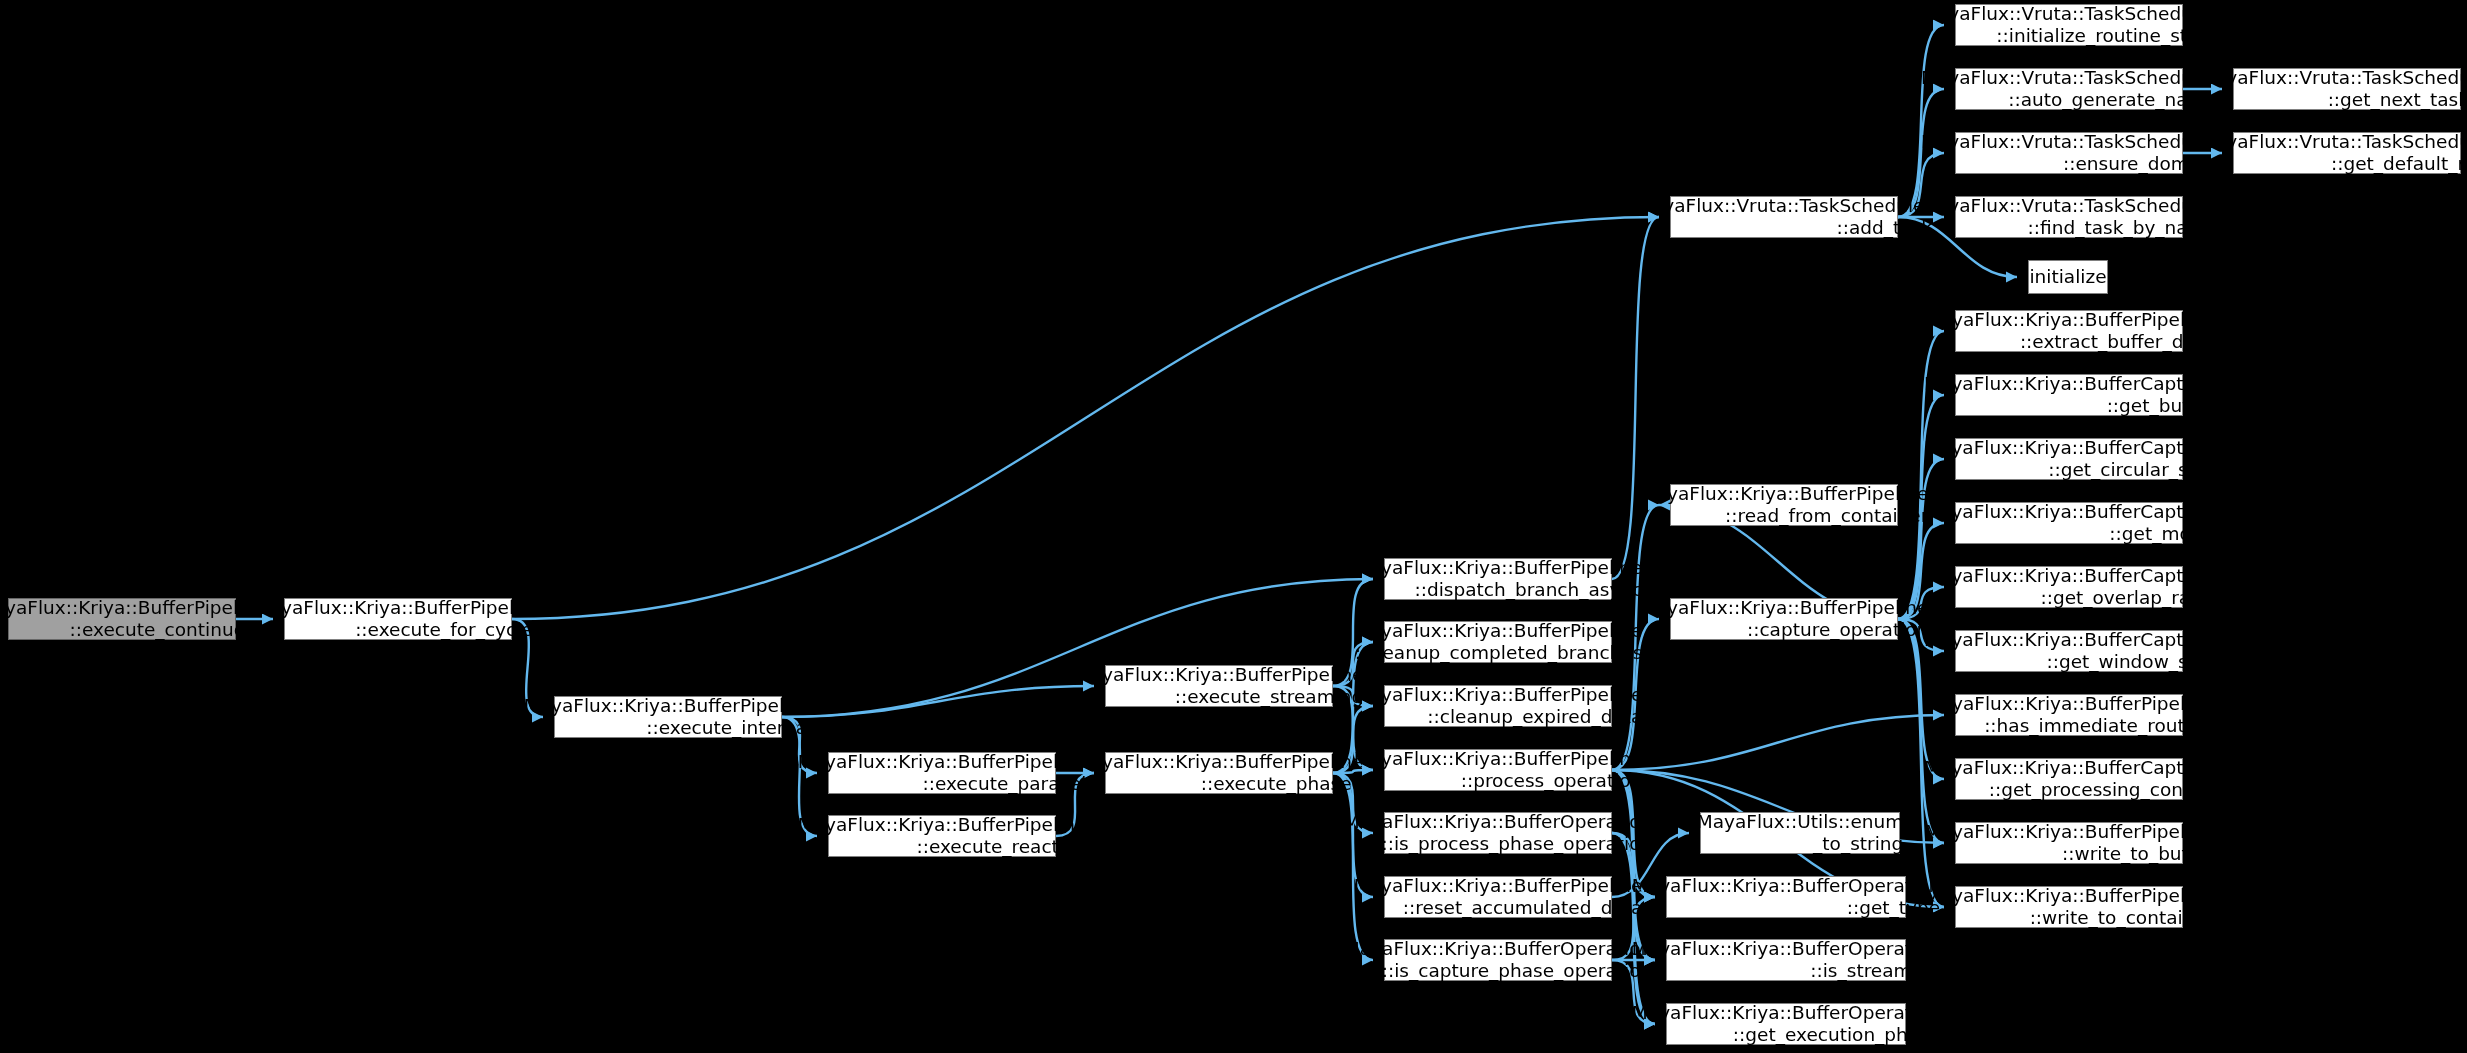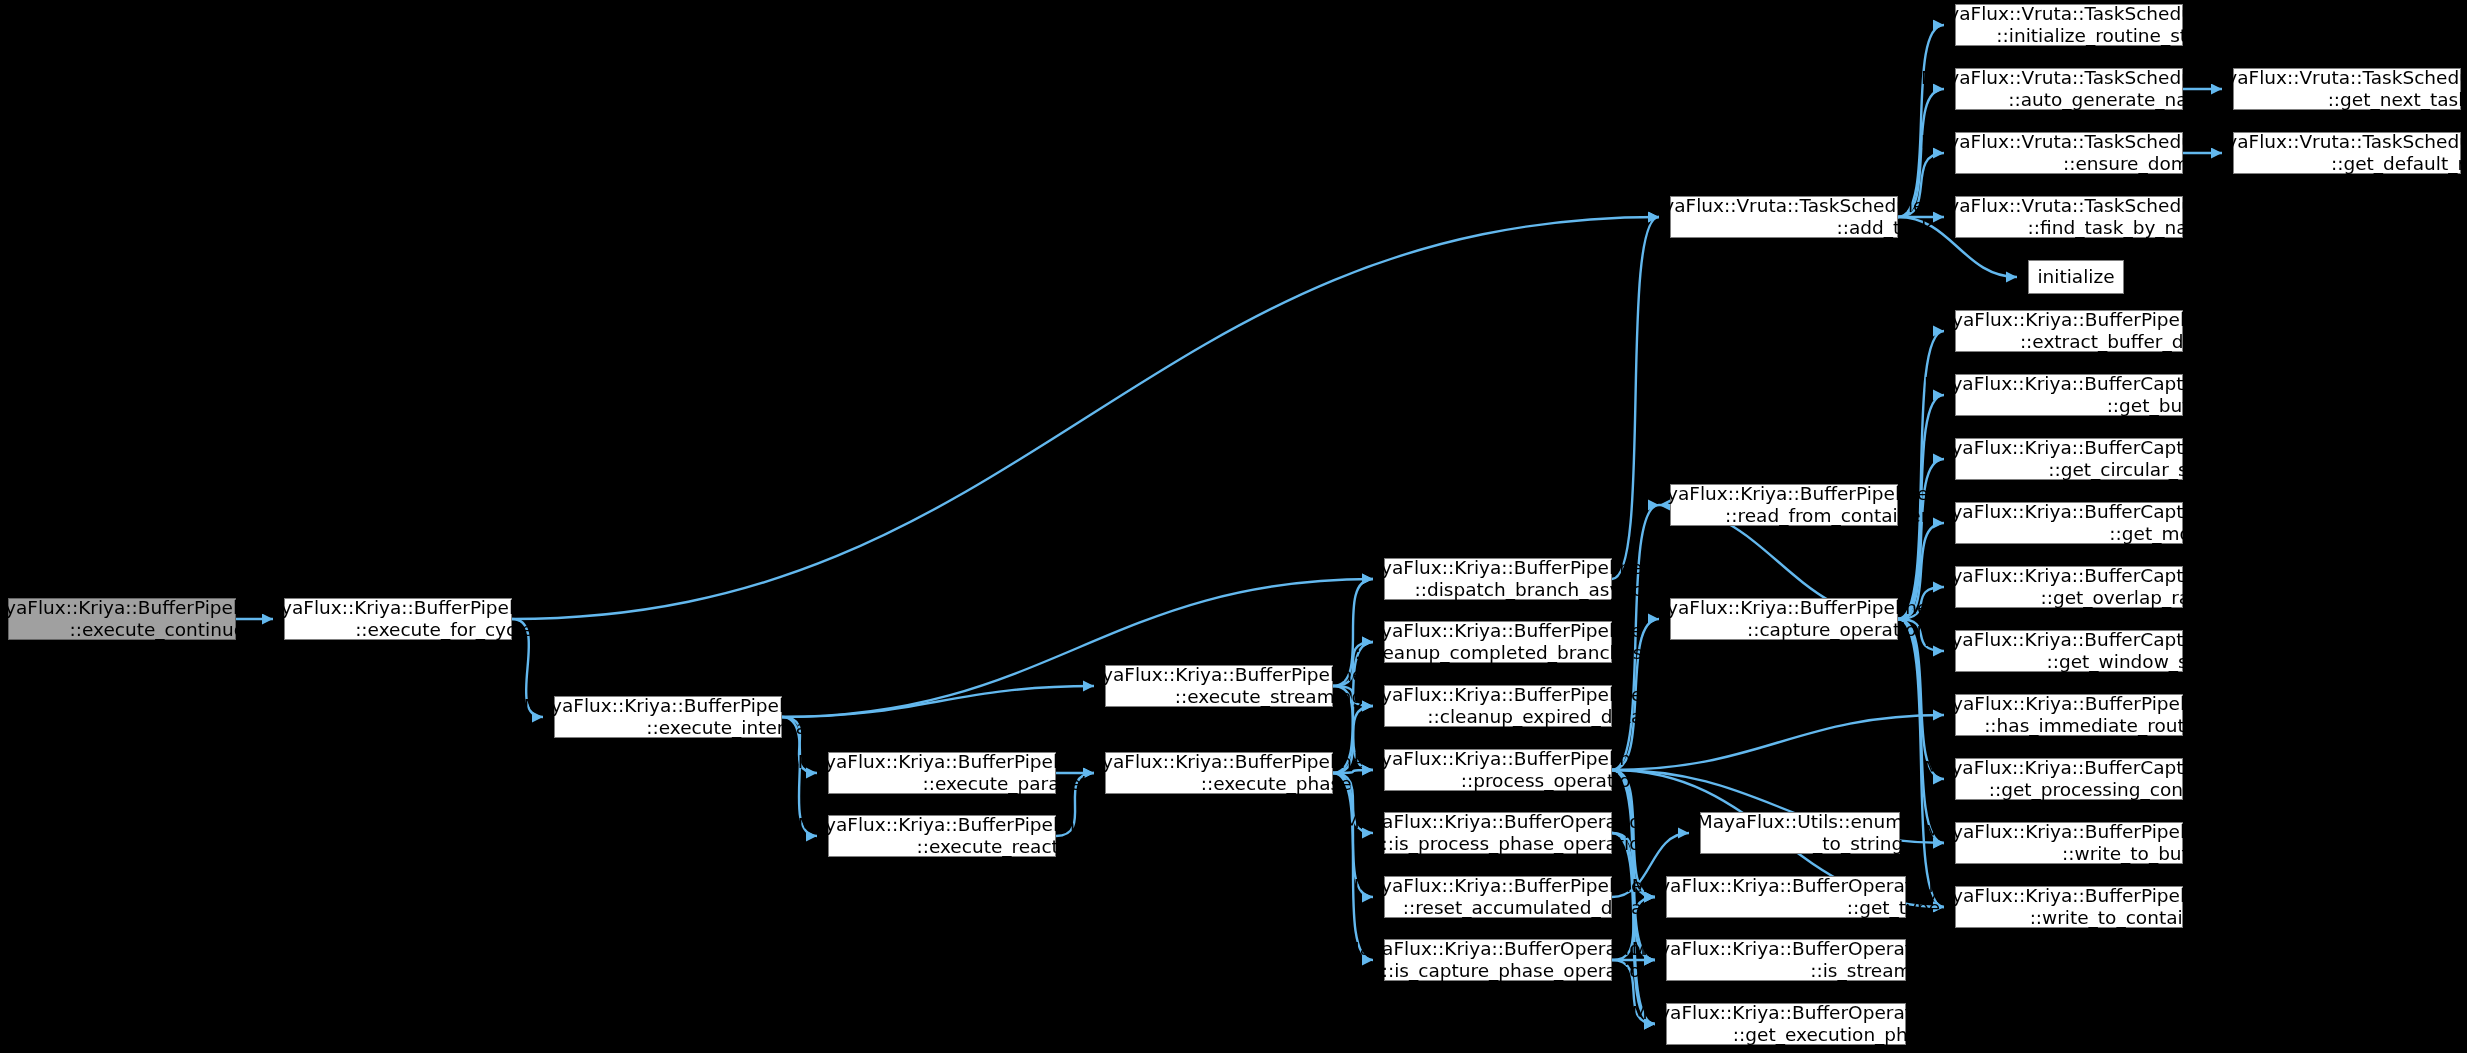--- a/index.html
+++ b/index.html
@@ -324,21 +324,21 @@
 ::auto_generate_name</span>
       </div>
       <div class="node" style="left: 1955px; top: 132px; width: 228px; height: 42px;">
         <span class="lbl">MayaFlux::Vruta::TaskScheduler
 ::ensure_domain</span>
       </div>
       <div class="node" style="left: 1955px; top: 196px; width: 228px; height: 42px;">
         <span class="lbl">MayaFlux::Vruta::TaskScheduler
 ::find_task_by_name</span>
       </div>
-      <div class="node" style="left: 2028px; top: 260px; width: 96px; height: 34px;">
+      <div class="node" style="left: 2028px; top: 260px; width: 80px; height: 34px;">
         <span class="lbl">initialize</span>
       </div>
       <div class="node" style="left: 2233px; top: 68px; width: 228px; height: 42px;">
         <span class="lbl">MayaFlux::Vruta::TaskScheduler
 ::get_next_task_id</span>
       </div>
       <div class="node" style="left: 2233px; top: 132px; width: 228px; height: 42px;">
         <span class="lbl">MayaFlux::Vruta::TaskScheduler
 ::get_default_rate</span>
       </div>

